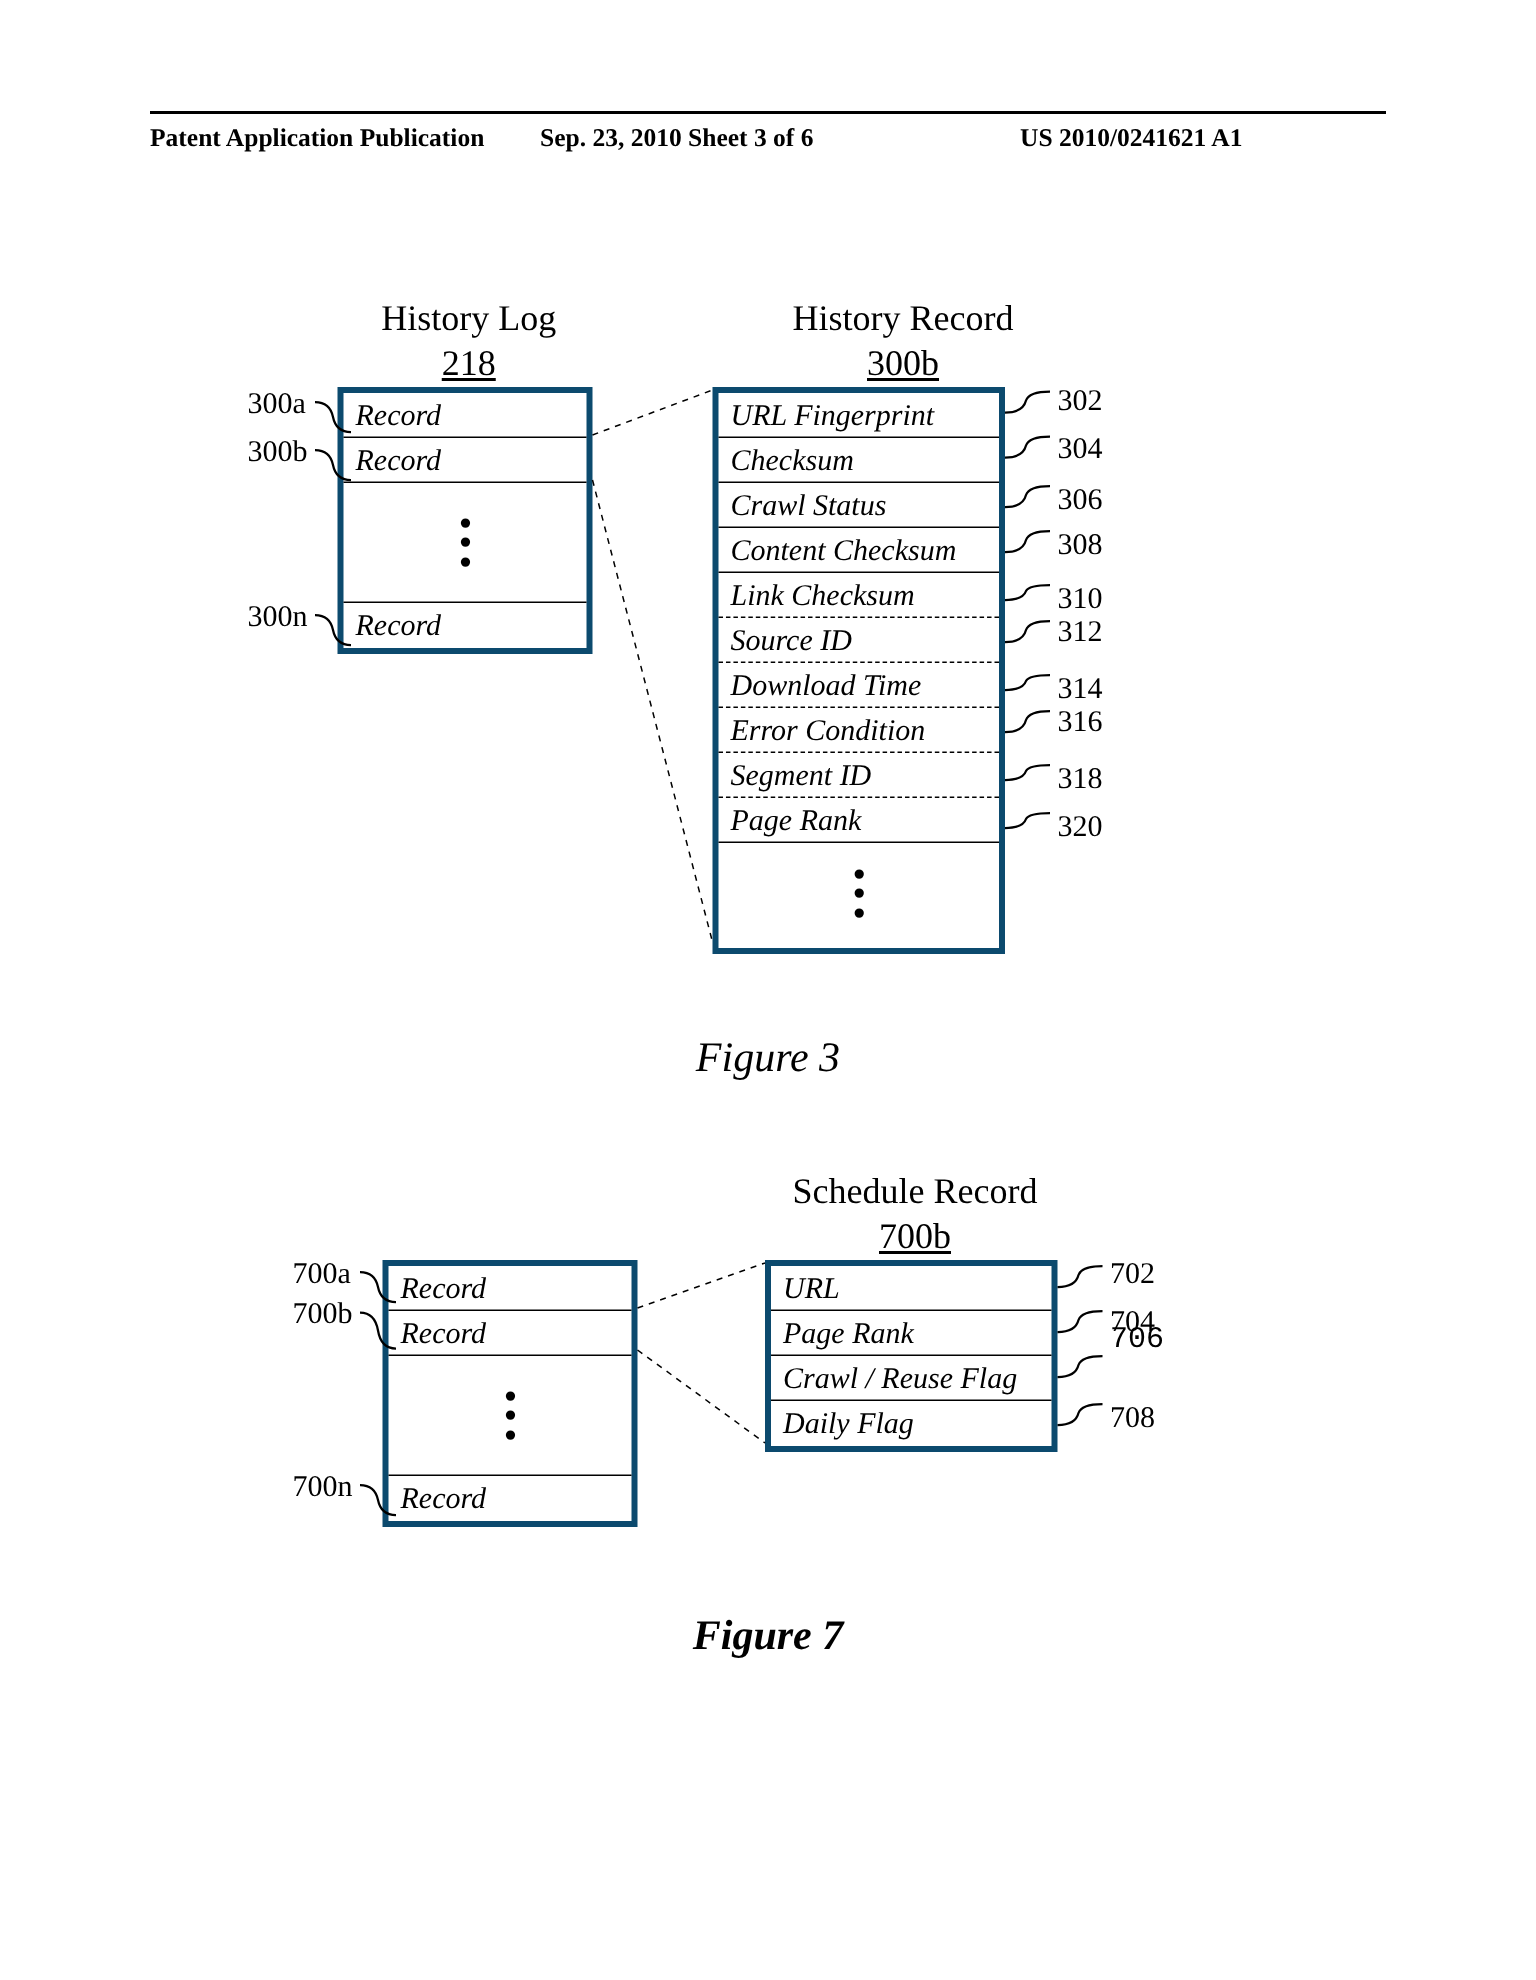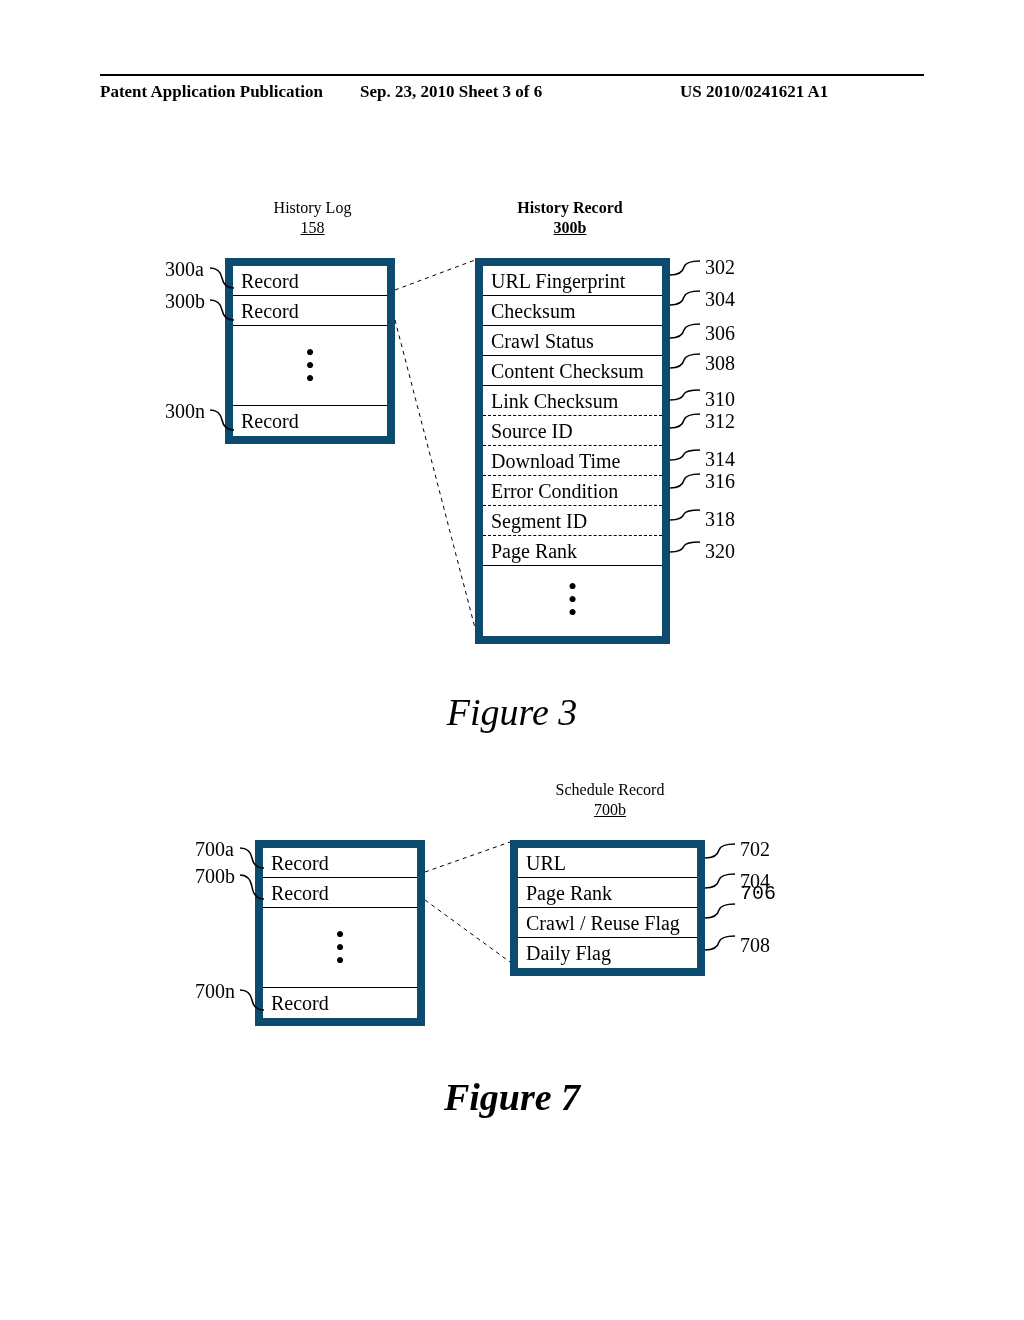--- a/index.html
+++ b/index.html
@@ -31,30 +31,31 @@
     font-size: 17px;
     font-weight: bold;
   }
   .hdr-left { left: 100px; }
   .hdr-mid { left: 360px; }
   .hdr-right { left: 680px; }
 
   
   .lbl {
     position: absolute;
-    font-size: 16px;
+    font-size: 24px;
     text-align: center;
     line-height: 1.25;
   }
   .under { text-decoration: underline; }
 
   
   .tbl {
     position: absolute;
-    border: 8px solid #0c4a6e;
+    border: 4px solid #0c4a6e;
+    font-style: italic;
   }
   .row {
     border-bottom: 1px solid #000;
     padding: 3px 8px;
     font-size: 20px;
     height: 30px;
     line-height: 24px;
   }
   .row:last-child { border-bottom: none; }
   .row.dashed { border-bottom: 1px dashed #000; }
@@ -77,21 +78,21 @@
     font-size: 20px;
   }
   .ref-right {
     position: absolute;
     font-size: 20px;
   }
 
   
   .figcap {
     position: absolute;
-    font-size: 38px;
+    font-size: 28px;
     font-style: italic;
     left: 50%;
     transform: translateX(-50%);
   }
 
   
   svg.overlay {
     position: absolute;
     top: 0; left: 0;
     width: 1024px; height: 1320px;
@@ -103,24 +104,24 @@
 
 <div class="page">
 
   <div class="hr-top"></div>
   <div class="hdr hdr-left">Patent Application Publication</div>
   <div class="hdr hdr-mid">Sep. 23, 2010  Sheet 3 of 6</div>
   <div class="hdr hdr-right">US 2010/0241621 A1</div>
 
   <div class="lbl" style="left:225px; top:198px; width:175px;">
     <span>History Log</span><br>
-    <span class="under">158</span>
-  </div>
-
-  <div class="lbl" style="left:470px; top:198px; width:200px;font-weight:bold;">
+    <span class="under">218</span>
+  </div>
+
+  <div class="lbl" style="left:502px; top:198px; width:200px;">
     <span>History Record</span><br>
     <span class="under">300b</span>
   </div>
 
   <div class="tbl" style="left:225px; top:258px; width:170px;">
     <div class="row">Record</div>
     <div class="row">Record</div>
     <div class="row tall">
       <div class="vdots" style="top:18px;">
           <span>•</span>

